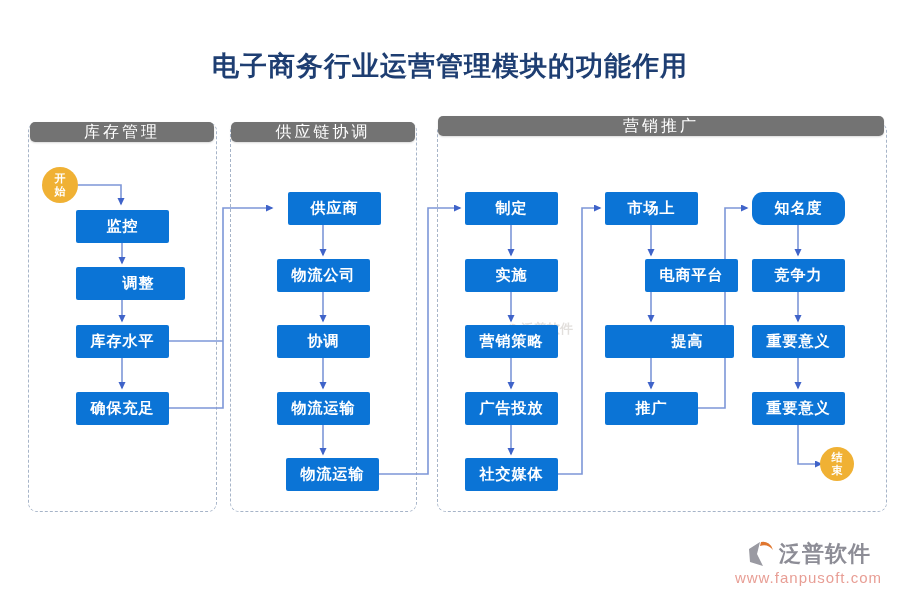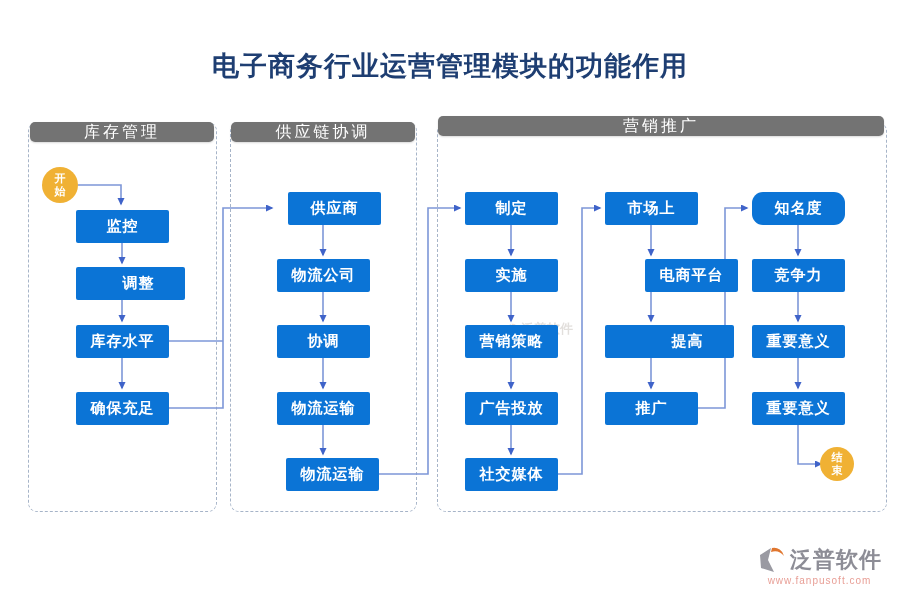--- a/index.html
+++ b/index.html
@@ -41,21 +41,21 @@
     font-size:13px;font-weight:bold;
   }
   .footer{
     position:absolute;right:18px;bottom:14px;text-align:center;z-index:3;
   }
   .footer .brandline{display:flex;align-items:center;justify-content:center;gap:3px;}
   .footer .brand{
     font-family:"DejaVu Serif","Liberation Serif",serif;
     font-size:22px;font-weight:bold;color:#8d8d96;letter-spacing:1px;
   }
-  .footer .url{font-size:10px;color:#e89e95;margin-top:0px;letter-spacing:1px;}
+  .footer .url{font-size:15px;color:#e89e95;margin-top:0px;letter-spacing:1px;}
 </style>
 </head>
 <body>
 
 <div class="title">电子商务行业运营管理模块的功能作用</div>
 
 <div class="container" style="left:28px;top:122px;width:187px;height:388px;"></div>
 <div class="container" style="left:230px;top:122px;width:185px;height:388px;"></div>
 <div class="container" style="left:437px;top:122px;width:448px;height:388px;"></div>
 

